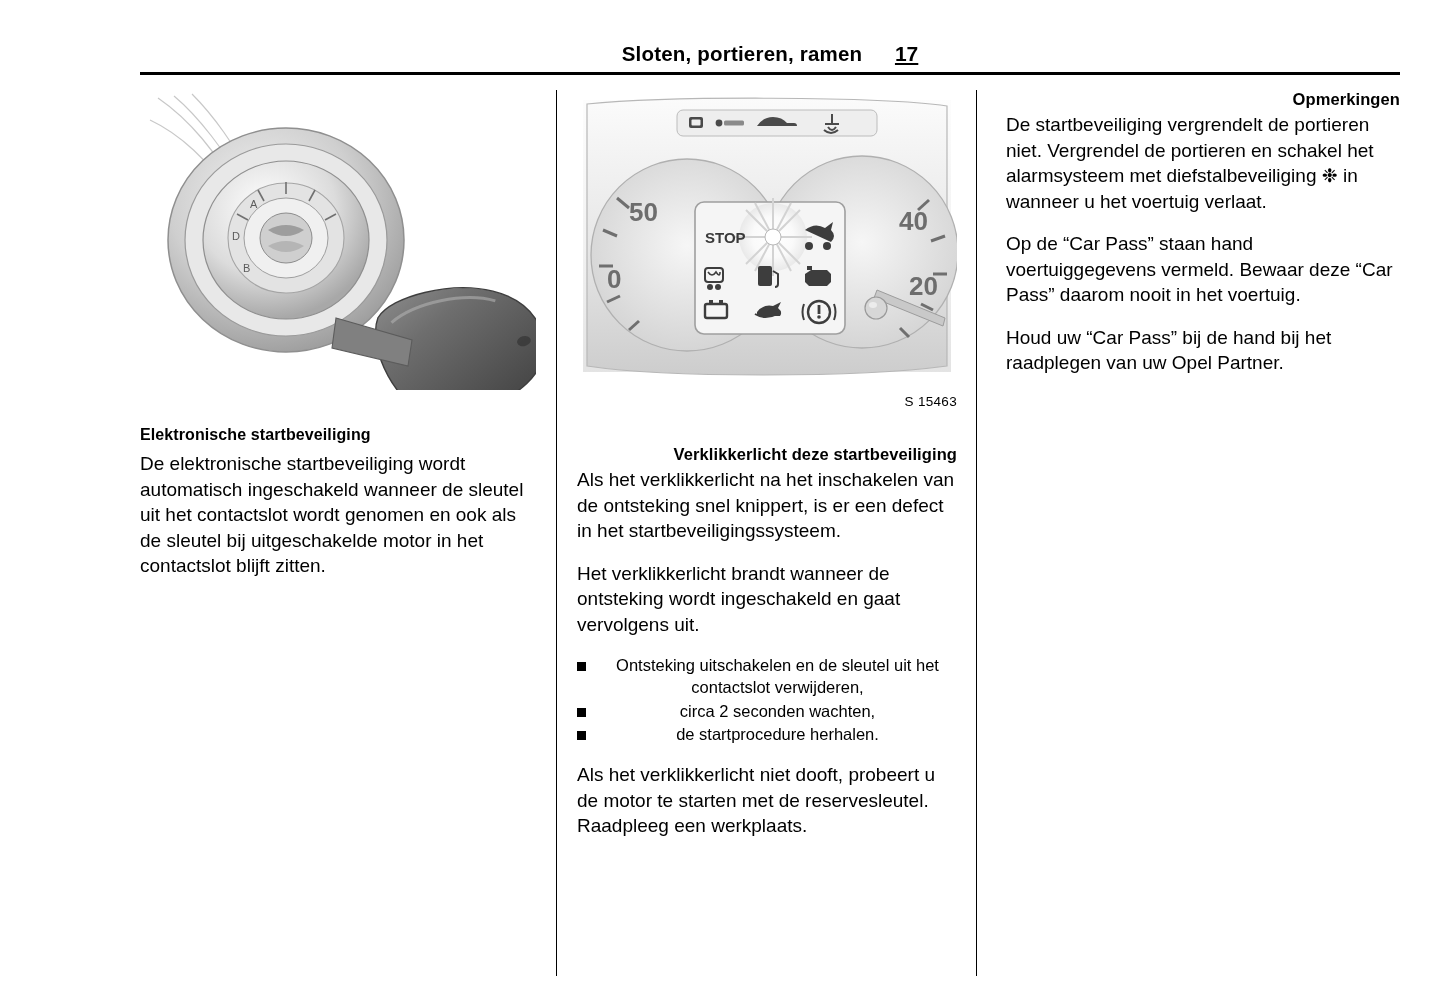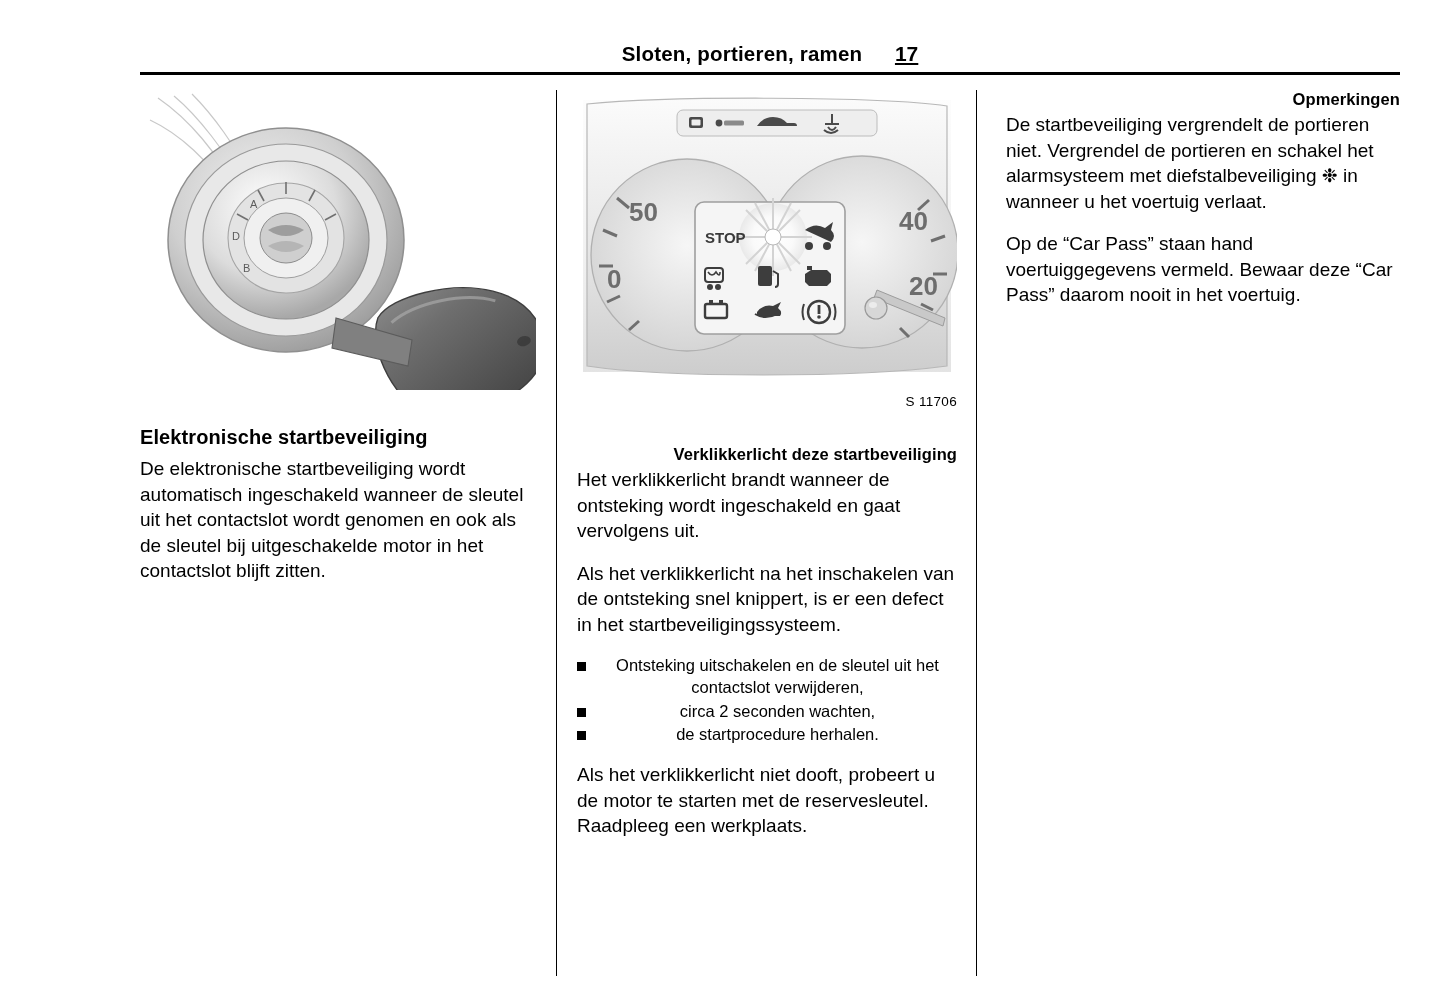--- a/index.html
+++ b/index.html
@@ -70,21 +70,21 @@
   
   .col {
     position: absolute;
     top: 90px;
   }
   .col1 { left: 140px; width: 396px; }
   .col2 { left: 577px; width: 380px; }
   .col3 { left: 1006px; width: 394px; }
 
   h2.section-title {
-    font-size: 20px;
+    font-size: 16px;
     font-weight: bold;
     margin: 16px 0 7px 0;
     letter-spacing: 0.1px;
   }
   h3.section-title {
     font-size: 16.5px;
     font-weight: bold;
     margin: 0 0 3px 0;
     letter-spacing: 0.1px;
     text-align: right;
@@ -345,34 +345,35 @@
           <circle cx="242" cy="222" r="11" fill="none" stroke="#3d3d3d" stroke-width="2.4"></circle>
           <rect x="240.6" y="215" width="2.8" height="9"></rect>
           <circle cx="242" cy="227" r="1.8"></circle>
           <path d="M227 214 q-3 8 0 16 M257 214 q3 8 0 16" stroke="#3d3d3d" stroke-width="2" fill="none"></path>
         </g>
 
         <circle cx="299" cy="218" r="11" fill="#d7d7d7" stroke="#9a9a9a" stroke-width="1.2"></circle>
         <ellipse cx="296" cy="215" rx="4" ry="3" fill="#ececec"></ellipse>
       </svg>
     </div>
-    <div class="fig-caption">S 11706</div>
+    <div class="fig-caption">S 15463</div>
 
     <h3 class="section-title" style="margin-top:36px;">Verklikkerlicht deze startbeveiliging</h3>
+    <p class="body">Als het verklikkerlicht na het inschakelen van de ontsteking snel knippert, is er een defect in het startbeveiligingssysteem.</p>
     <p class="body">Het verklikkerlicht brandt wanneer de ontsteking wordt ingeschakeld en gaat vervolgens uit.</p>
-    <p class="body">Als het verklikkerlicht na het inschakelen van de ontsteking snel knippert, is er een defect in het startbeveiligingssysteem.</p>
 
     <ul class="bullets">
       <li>Ontsteking uitschakelen en de sleutel uit het contactslot verwijderen,</li>
       <li>circa 2 seconden wachten,</li>
       <li>de startprocedure herhalen.</li>
     </ul>
 
     <p class="body">Als het verklikkerlicht niet dooft, probeert u de motor te starten met de reservesleutel. Raadpleeg een werkplaats.</p>
   </div>
 
   <div class="col col3">
     <h3 class="section-title">Opmerkingen</h3>
     <p class="body">De startbeveiliging vergrendelt de portieren niet. Vergrendel de portieren en schakel het alarmsysteem met diefstalbeveiliging ❉ in wanneer u het voertuig verlaat.</p>
     <p class="body">Op de “Car Pass” staan hand voertuiggegevens vermeld. Bewaar deze “Car Pass” daarom nooit in het voertuig.</p>
+    <p class="body">Houd uw “Car Pass” bij de hand bij het raadplegen van uw Opel Partner.</p>
   </div>
 
 </div>
 
 </body></html>

